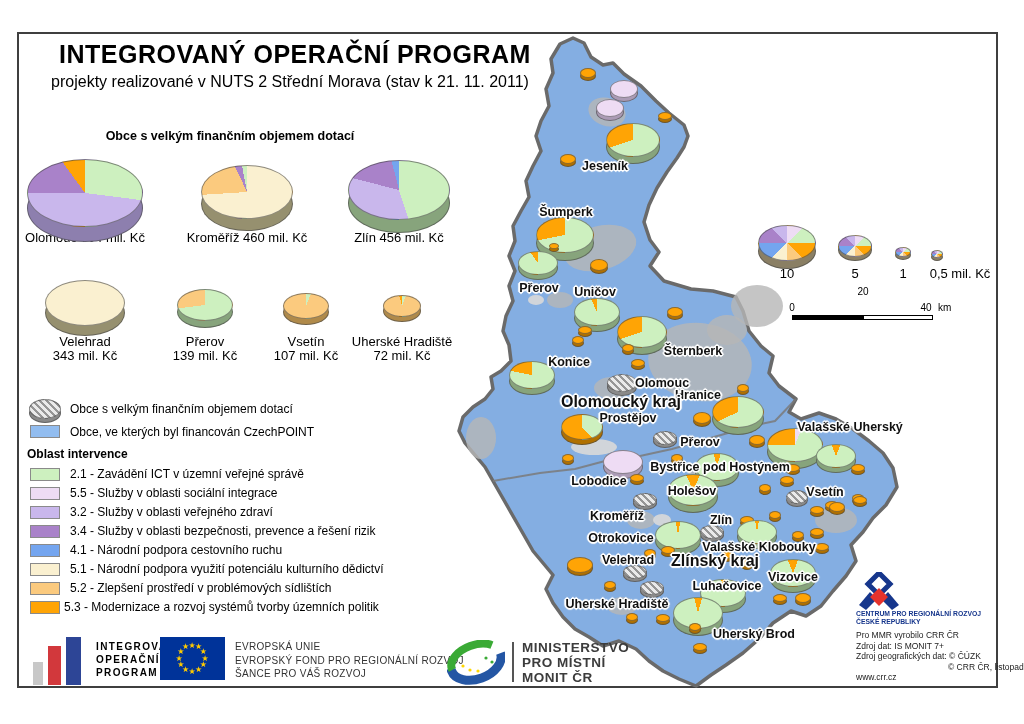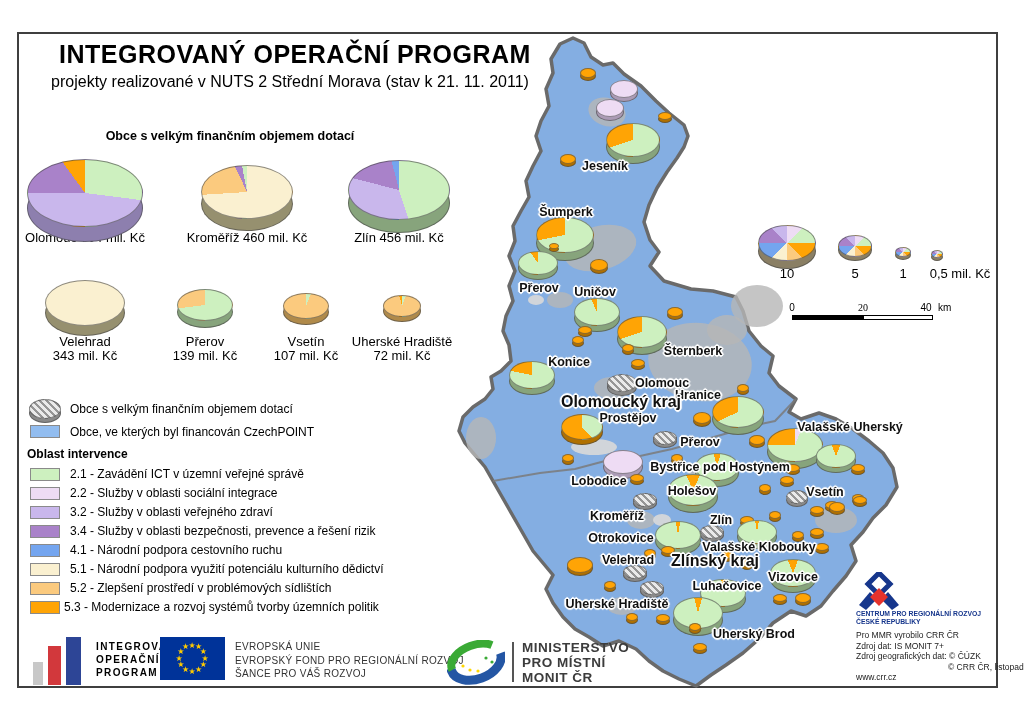--- a/index.html
+++ b/index.html
@@ -131,21 +131,21 @@
       <div class="pie-side" style="top: 4px; width: 32px; height: 20px; background: rgb(138, 138, 138);"></div>
       <div class="pie-top hatched" style="width: 32px; height: 20px;"></div>
     </div>
     <div class="legend-text" style="left: 70px; top: 402px;">Obce s velkým finančním objemem dotací</div>
     <div class="legend-swatch" style="left: 30px; top: 425px; background: rgb(146, 189, 240);"></div>
     <div class="legend-text" style="left: 70px; top: 425px;">Obce, ve kterých byl financován CzechPOINT</div>
     <div class="legend-text legend-header" style="left: 27px; top: 447px;">Oblast intervence</div>
     <div class="legend-swatch" style="left: 30px; top: 468px; background: rgb(205, 240, 191);"></div>
     <div class="legend-text" style="left: 70px; top: 467px;">2.1 - Zavádění ICT v územní veřejné správě</div>
     <div class="legend-swatch" style="left: 30px; top: 487px; background: rgb(238, 220, 244);"></div>
-    <div class="legend-text" style="left: 70px; top: 486px;">2.2 - Služby v oblasti sociální integrace</div>
+    <div class="legend-text" style="left: 70px; top: 486px;">5.5 - Služby v oblasti sociální integrace</div>
     <div class="legend-swatch" style="left: 30px; top: 506px; background: rgb(201, 183, 236);"></div>
     <div class="legend-text" style="left: 70px; top: 505px;">3.2 - Služby v oblasti veřejného zdraví</div>
     <div class="legend-swatch" style="left: 30px; top: 525px; background: rgb(169, 130, 201);"></div>
     <div class="legend-text" style="left: 70px; top: 524px;">3.4 - Služby v oblasti bezpečnosti, prevence a řešení rizik</div>
     <div class="legend-swatch" style="left: 30px; top: 544px; background: rgb(116, 165, 239);"></div>
     <div class="legend-text" style="left: 70px; top: 543px;">4.1 - Národní podpora cestovního ruchu</div>
     <div class="legend-swatch" style="left: 30px; top: 563px; background: rgb(250, 240, 208);"></div>
     <div class="legend-text" style="left: 70px; top: 562px;">5.1 - Národní podpora využití potenciálu kulturního dědictví</div>
     <div class="legend-swatch" style="left: 30px; top: 582px; background: rgb(251, 202, 126);"></div>
     <div class="legend-text" style="left: 70px; top: 581px;">5.2 - Zlepšení prostředí v problémových sídlištích</div>
@@ -169,21 +169,21 @@
     </div>
     <div class="size-label" style="left: 903px; top: 266px;">1</div>
     <div class="pie3d" style="left: 931px; top: 250px; width: 12px; height: 11px; z-index: 254;">
       <div class="pie-side" style="top: 3px; width: 12px; height: 8px; background: rgb(138, 127, 100);"></div>
       <div class="pie-top" style="width: 12px; height: 8px; background: conic-gradient(rgb(238, 220, 244) 0deg, rgb(238, 220, 244) 45deg, rgb(205, 240, 191) 45deg, rgb(205, 240, 191) 90deg, rgb(255, 164, 5) 90deg, rgb(255, 164, 5) 135deg, rgb(251, 202, 126) 135deg, rgb(251, 202, 126) 180deg, rgb(250, 240, 208) 180deg, rgb(250, 240, 208) 225deg, rgb(116, 165, 239) 225deg, rgb(116, 165, 239) 270deg, rgb(169, 130, 201) 270deg, rgb(169, 130, 201) 315deg, rgb(201, 183, 236) 315deg, rgb(201, 183, 236) 360deg);"></div>
     </div>
     <div class="size-label" style="left: 960px; top: 266px;">0,5 mil. Kč</div>
   </div>
 <div id="scalebar">
     <div class="scale-num" style="left: 792px; top: 302px;">0</div>
-    <div class="scale-num" style="left: 863px; top: 302px; font-family: Liberation Serif, serif;">20</div>
+    <div class="scale-num" style="left: 863px; top: 286px;">20</div>
     <div class="scale-num" style="left: 926px; top: 302px;">40</div>
     <div class="scale-num" style="left: 938px; top: 302px; transform: none;">km</div>
     <div class="scale-seg" style="left: 792px; top: 315px; width: 71px; background: rgb(0, 0, 0); border: 1px solid rgb(0, 0, 0);"></div>
     <div class="scale-seg" style="left: 863px; top: 315px; width: 70px; background: rgb(255, 255, 255); border: 1px solid rgb(0, 0, 0);"></div>
   </div>
 <div id="map-overlay">
     <div class="pie3d" style="left: 606px; top: 123px; width: 54px; height: 41px; z-index: 140;">
       <div class="pie-side" style="top: 7px; width: 54px; height: 34px; background: rgb(135, 164, 124);"></div>
       <div class="pie-top" style="width: 54px; height: 34px; background: conic-gradient(from -108deg, rgb(255, 164, 5) 0deg, rgb(255, 164, 5) 108deg, rgb(205, 240, 191) 108deg, rgb(205, 240, 191) 360deg);"></div>
     </div>

